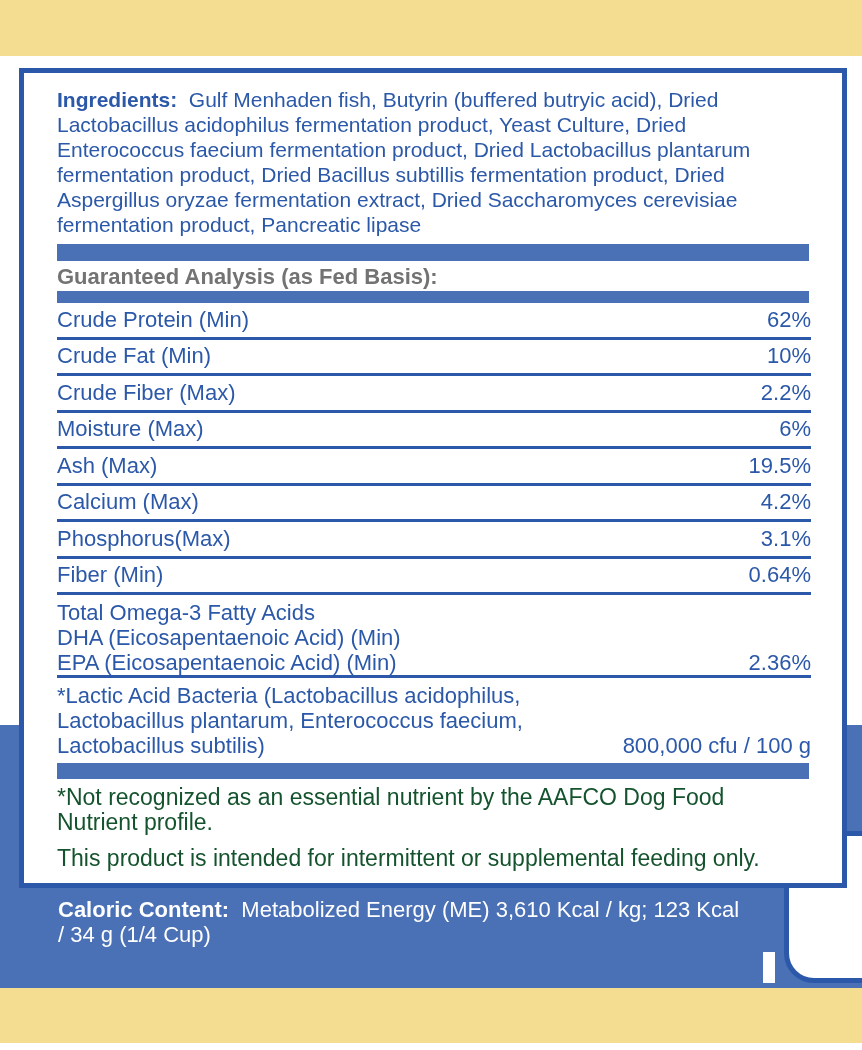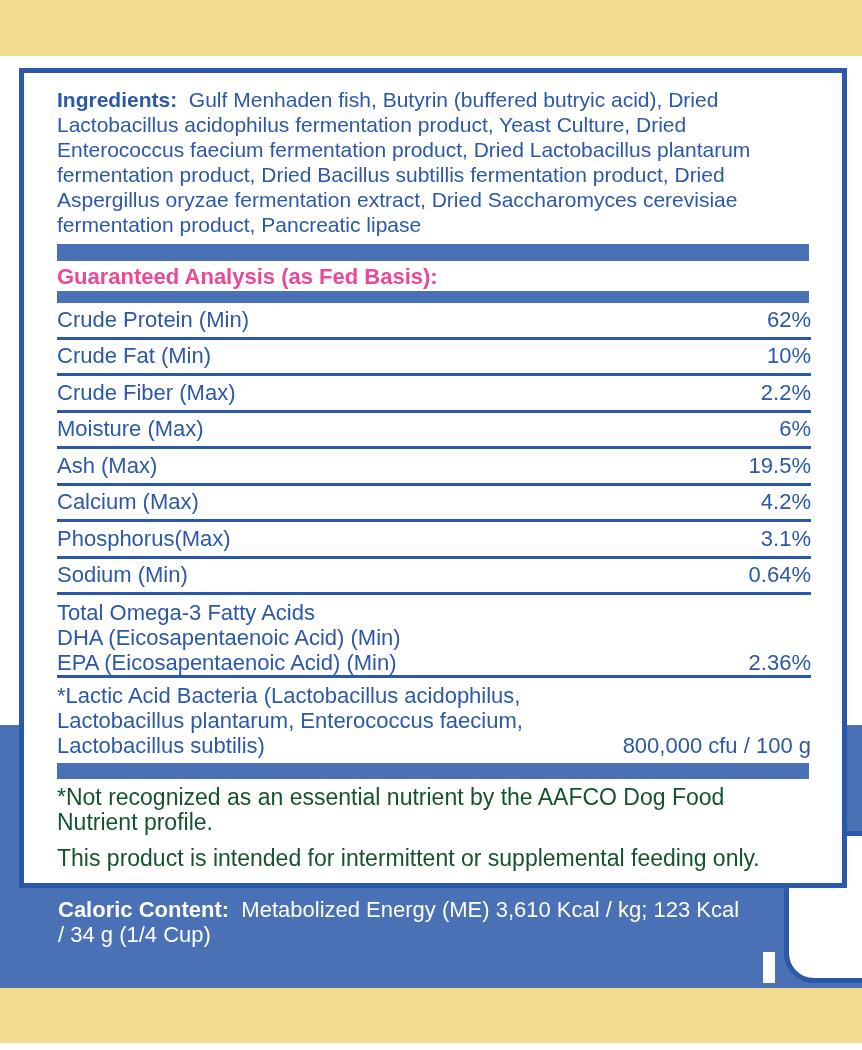--- a/index.html
+++ b/index.html
@@ -26,21 +26,21 @@
   }
 
   .ingredients{margin:0;font-size:21px;line-height:25px;color:#2B58A8;}
   .ingredients b{font-weight:bold;}
 
   .bar{background:#4A70B5;width:752px;}
   .bar-1{height:17px;margin-top:7px;}
   .bar-2{height:12px;margin-top:0;}
   .bar-3{height:16px;margin-top:5px;}
 
-  .ga-heading{margin:3px 0 1px 0;font-size:22px;line-height:26px;font-weight:bold;color:#ec4899;}
+  .ga-heading{margin:3px 0 1px 0;font-size:22px;line-height:26px;font-weight:bold;color:#737373;}
 
   .ga-row{
     display:flex;justify-content:space-between;align-items:center;
     height:33.5px;border-bottom:3px solid #2B58A8;font-size:22px;
   }
   .ga-row .val{text-align:left;}
 
   .multi-block{position:relative;padding-top:5px;font-size:22px;line-height:25px;}
   .multi-block.ruled{border-bottom:3px solid #2B58A8;}
   .multi-line-last{display:flex;justify-content:space-between;align-items:baseline;gap:44px;}
@@ -97,21 +97,21 @@
       </div>
       <div class="ga-row">
         <span class="lbl">Calcium (Max)</span>
         <span class="val">4.2%</span>
       </div>
       <div class="ga-row">
         <span class="lbl">Phosphorus(Max)</span>
         <span class="val">3.1%</span>
       </div>
       <div class="ga-row">
-        <span class="lbl">Sodium (Min)</span>
+        <span class="lbl">Fiber (Min)</span>
         <span class="val">0.64%</span>
       </div>
 
       <div class="multi-block ruled">
         <div>Total Omega-3 Fatty Acids</div>
         <div>DHA (Eicosapentaenoic Acid) (Min)</div>
         <div class="multi-line-last">
           <span>EPA (Eicosapentaenoic Acid) (Min)</span>
           <span class="val">2.36%</span>
         </div>

